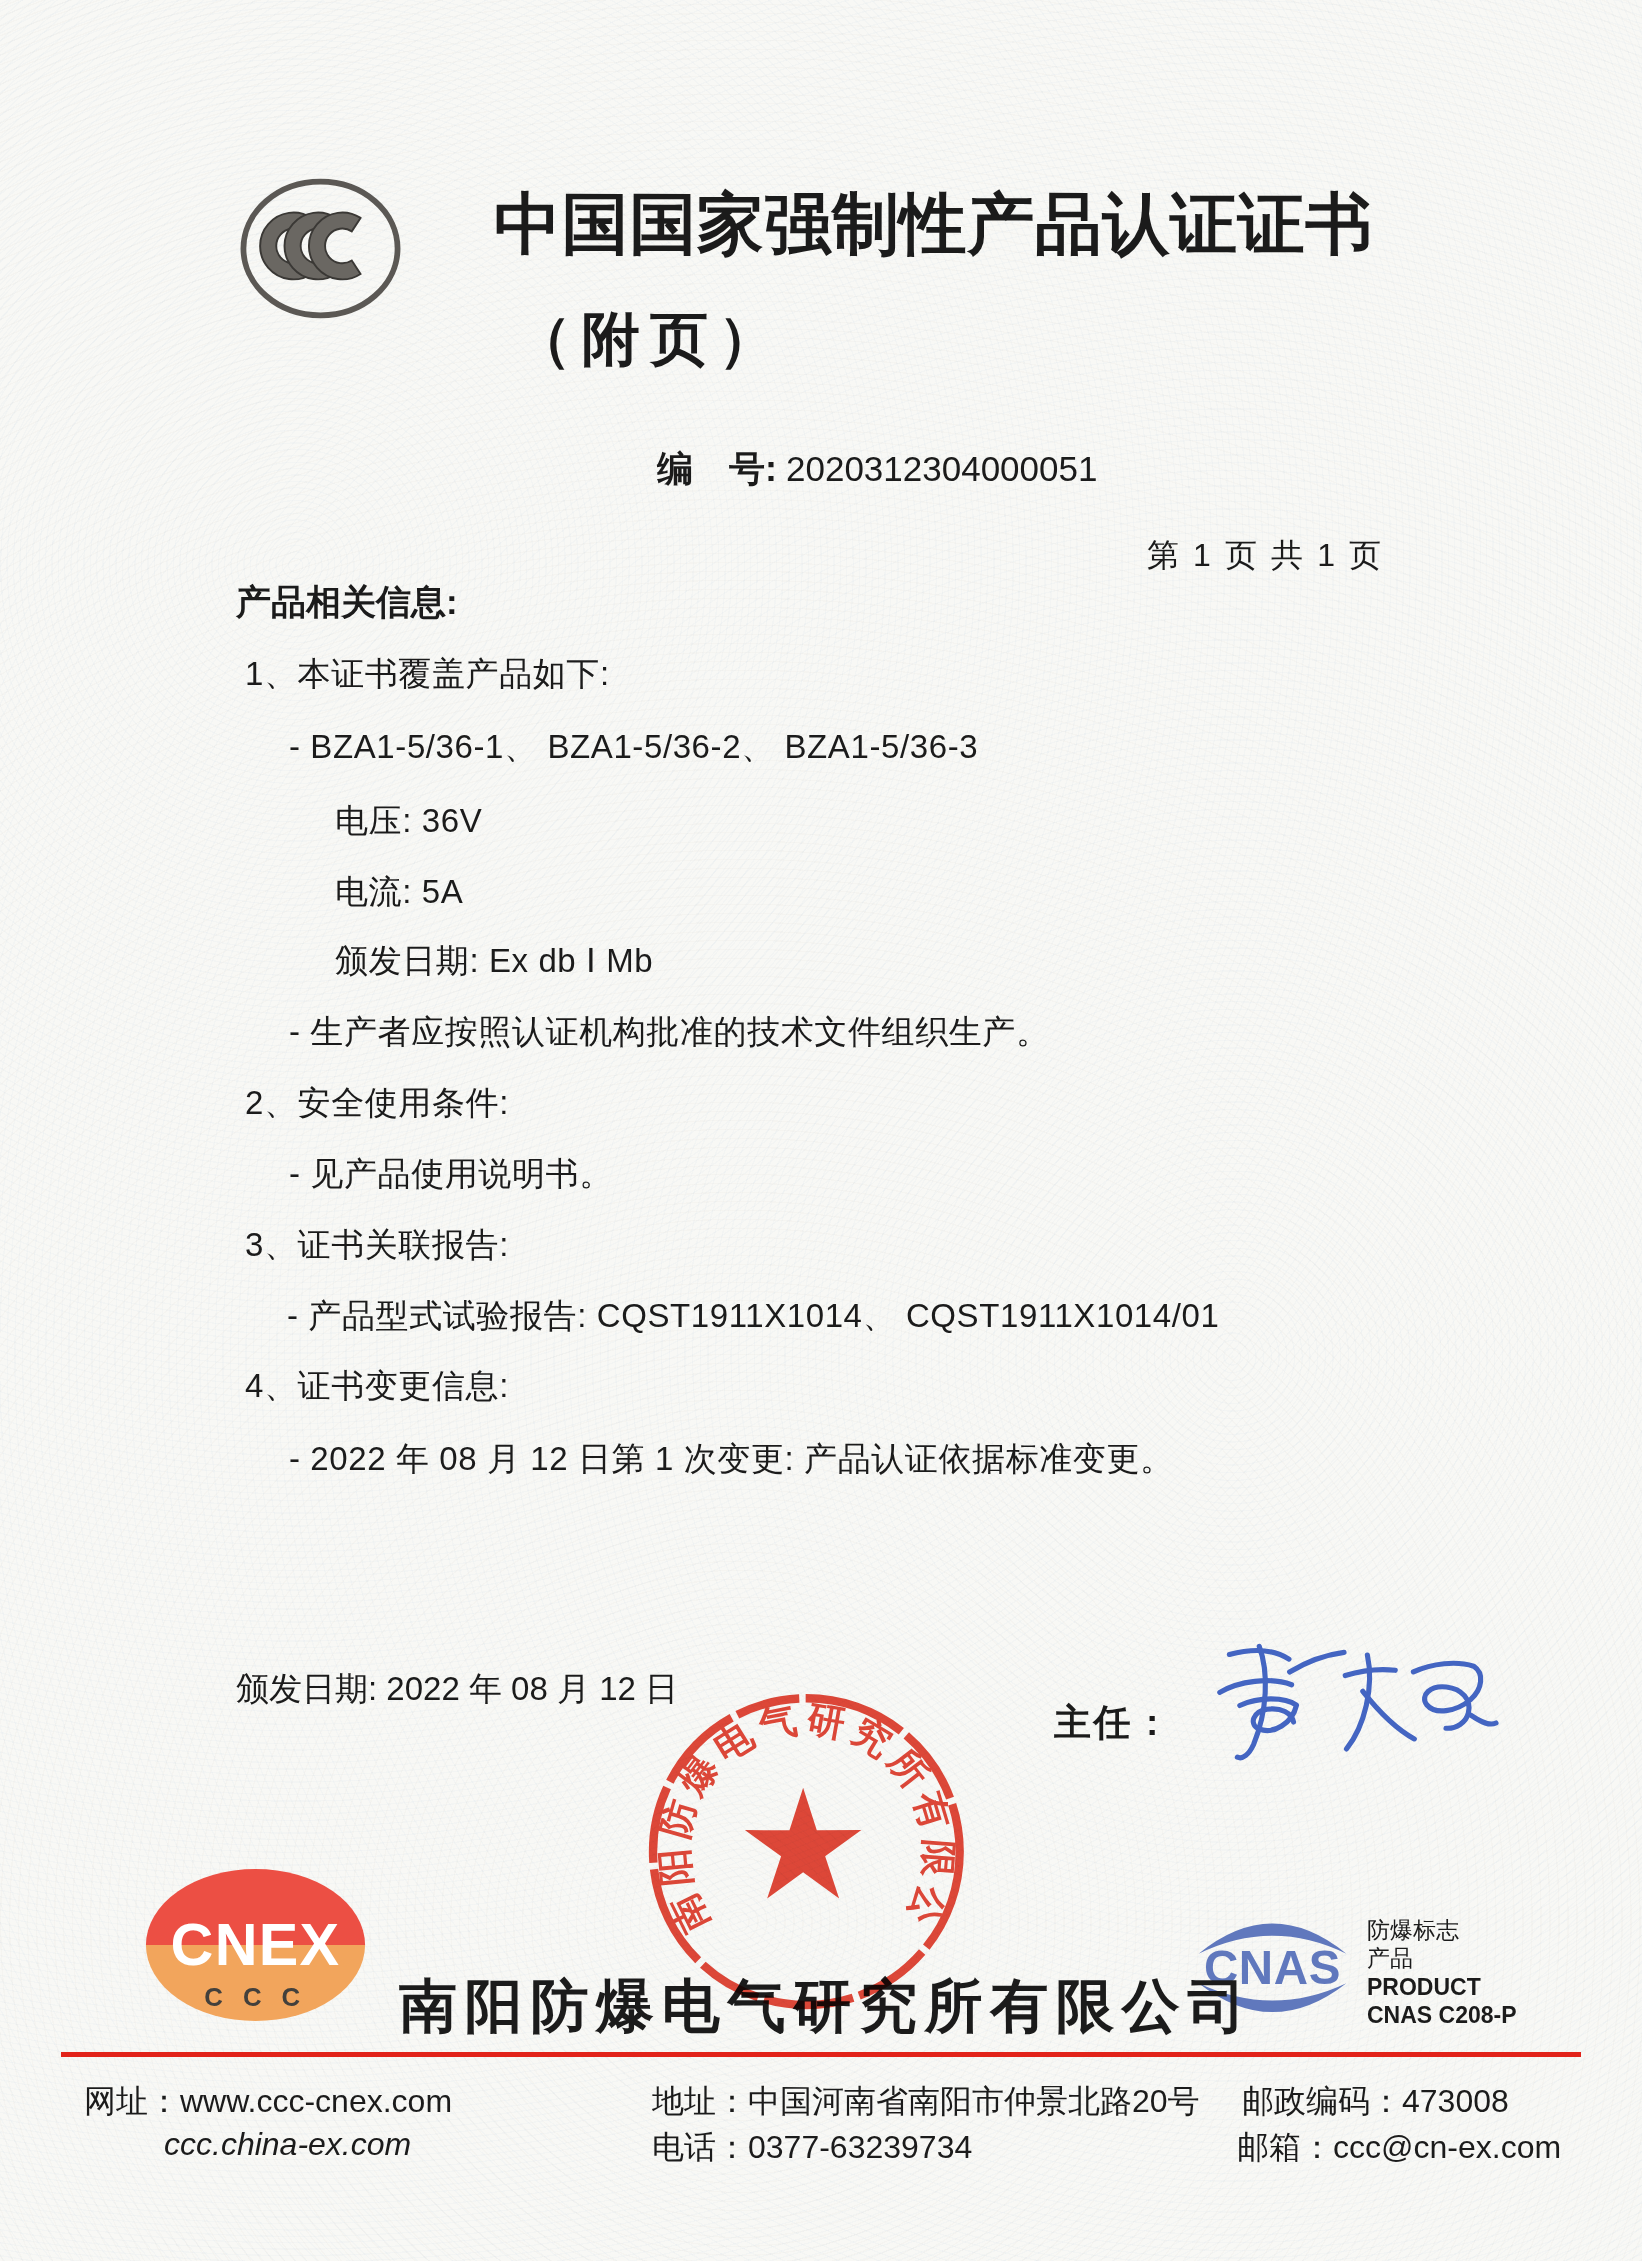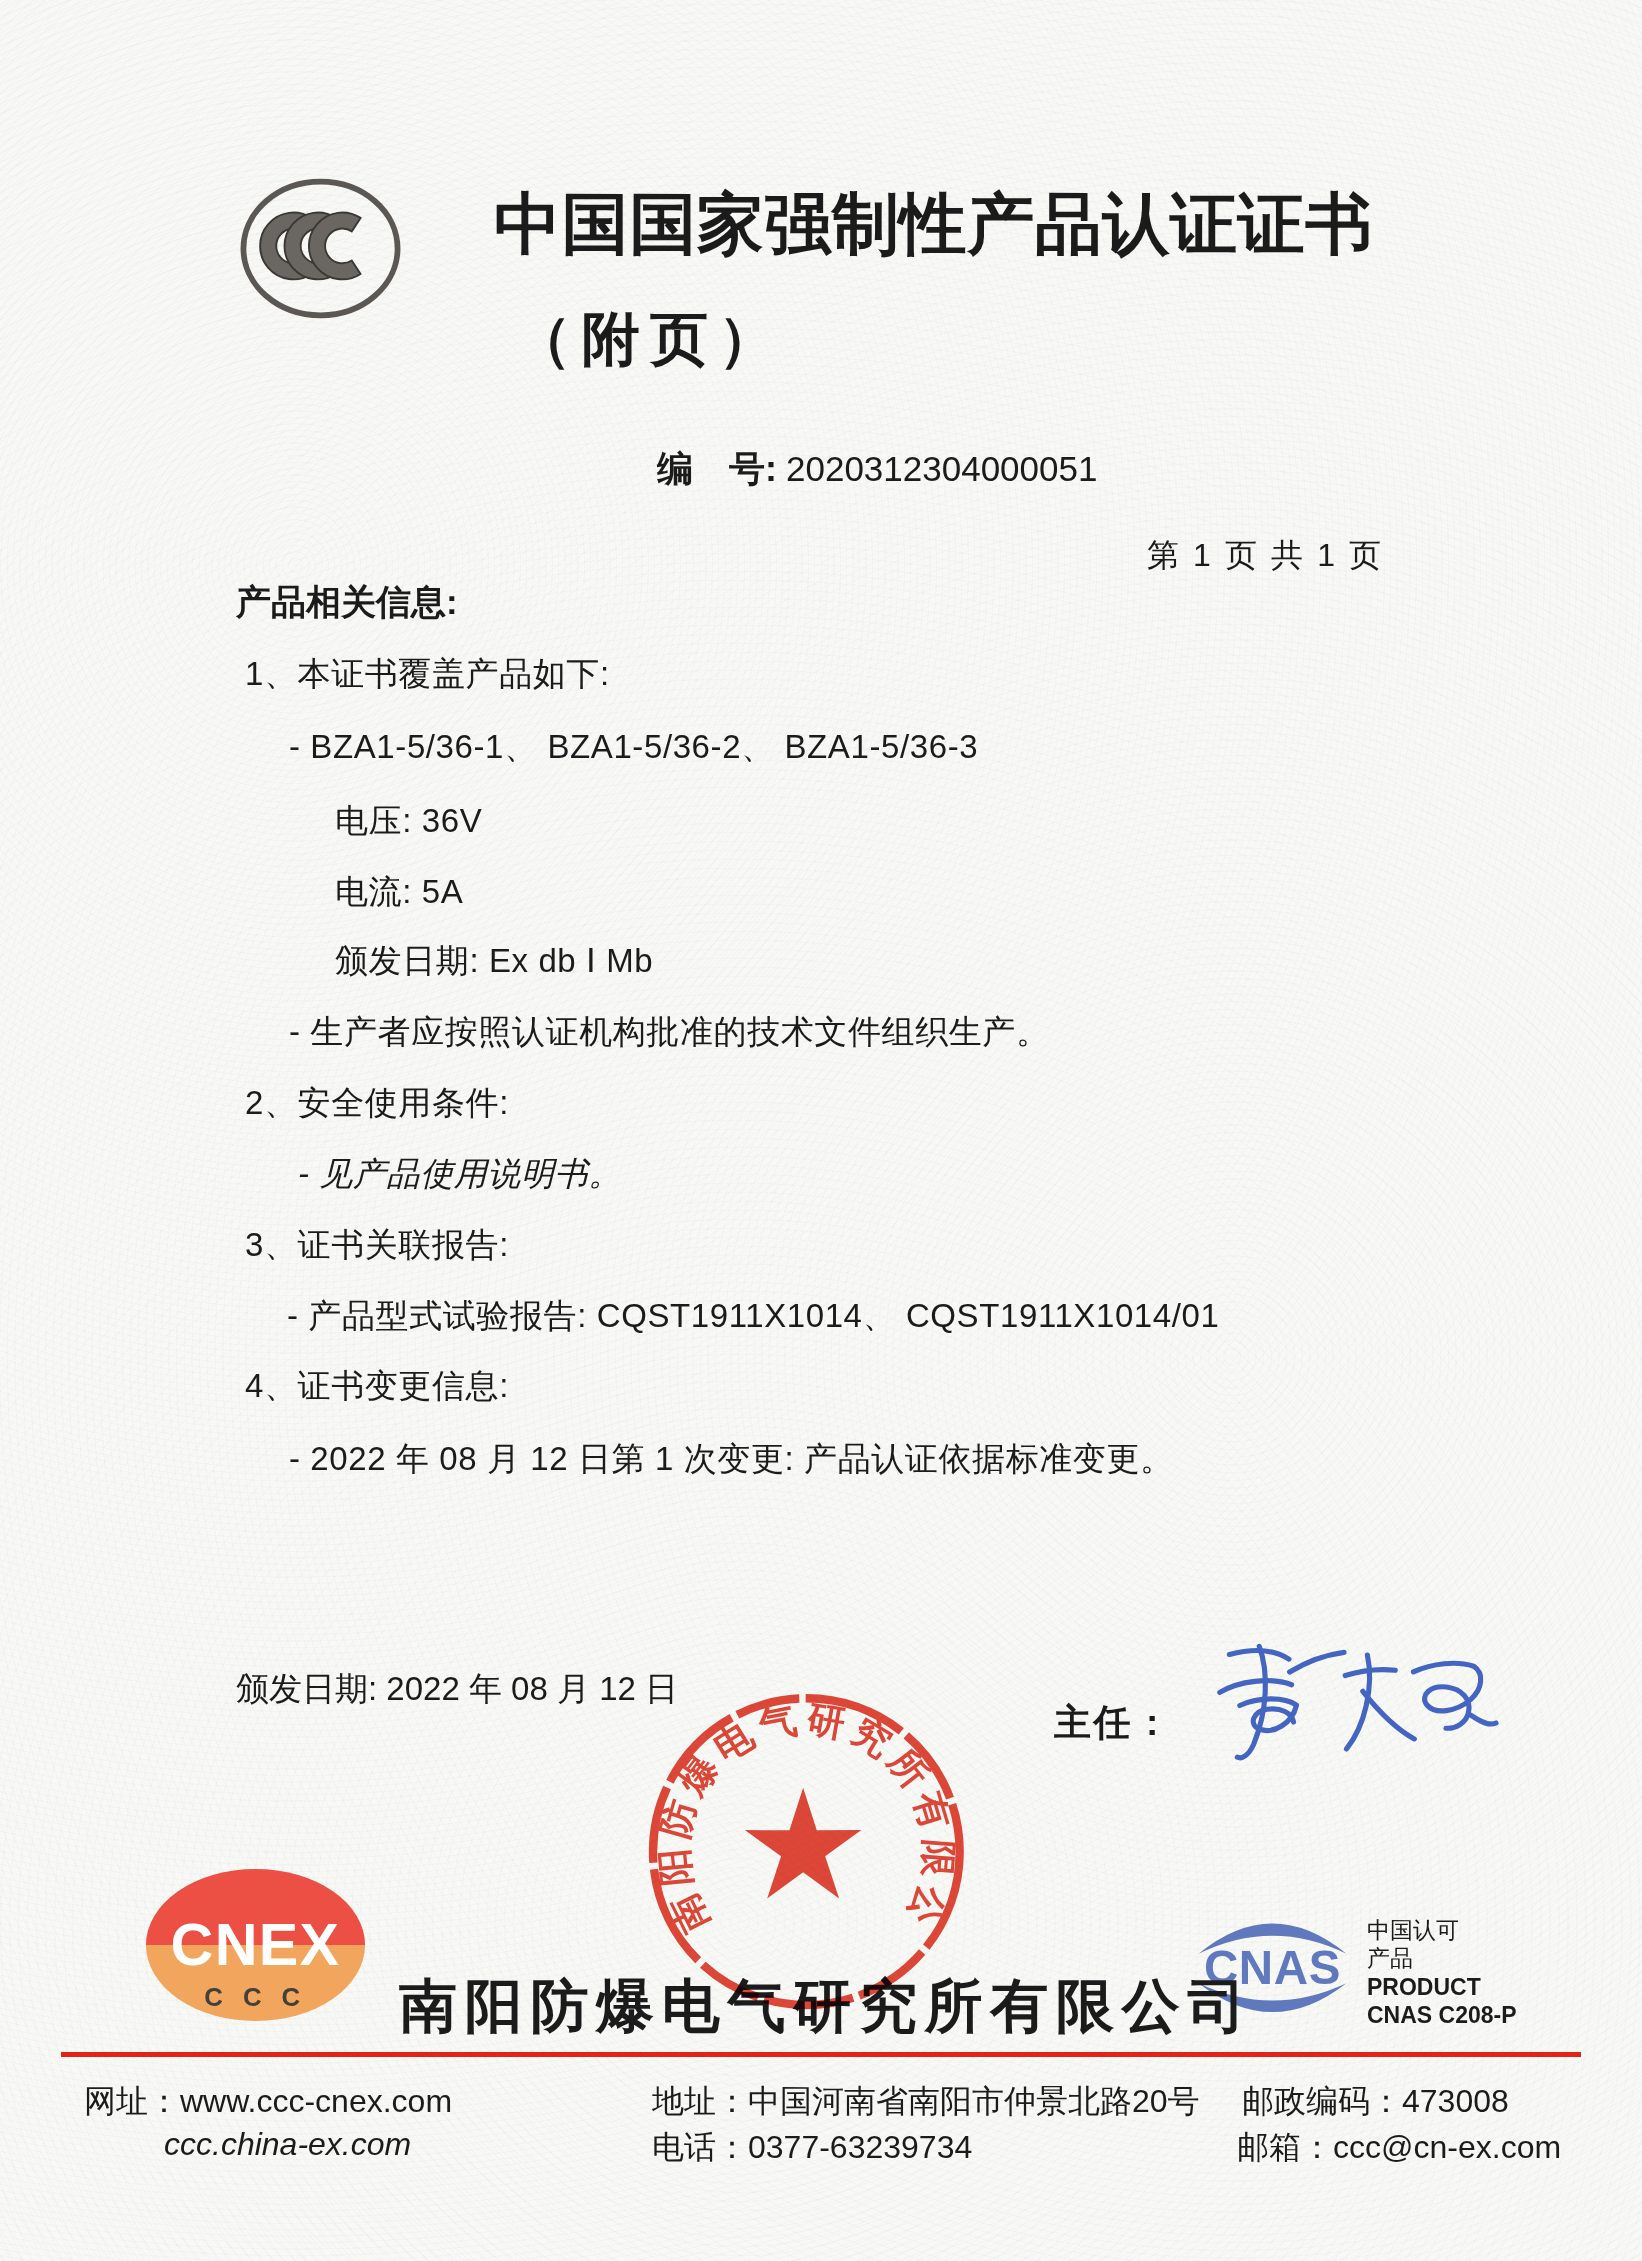--- a/index.html
+++ b/index.html
@@ -72,21 +72,21 @@
 
   <div class="abs section-heading" style="left:236px;top:579px;">产品相关信息:</div>
 
   <div class="abs line" style="left:245px;top:652px;">1、本证书覆盖产品如下:</div>
   <div class="abs line" style="left:289px;top:725px;">- BZA1-5/36-1、 BZA1-5/36-2、 BZA1-5/36-3</div>
   <div class="abs line" style="left:335px;top:799px;">电压: 36V</div>
   <div class="abs line" style="left:335px;top:870px;">电流: 5A</div>
   <div class="abs line" style="left:335px;top:939px;">颁发日期: Ex db Ⅰ Mb</div>
   <div class="abs line" style="left:289px;top:1010px;">- 生产者应按照认证机构批准的技术文件组织生产。</div>
   <div class="abs line" style="left:245px;top:1081px;">2、安全使用条件:</div>
-  <div class="abs line" style="left:298px;top:1152px;font-style:italic;">- 见产品使用说明书。</div>
+  <div class="abs line" style="left:289px;top:1152px;">- 见产品使用说明书。</div>
   <div class="abs line" style="left:245px;top:1223px;">3、证书关联报告:</div>
   <div class="abs line" style="left:287px;top:1294px;">- 产品型式试验报告: CQST1911X1014、 CQST1911X1014/01</div>
   <div class="abs line" style="left:245px;top:1364px;">4、证书变更信息:</div>
   <div class="abs line" style="left:289px;top:1437px;">- 2022 年 08 月 12 日第 1 次变更: 产品认证依据标准变更。</div>
 
   <div class="abs issue-date" style="left:236px;top:1667px;">颁发日期: 2022 年 08 月 12 日</div>
   <div class="abs director-label" style="left:1054px;top:1698px;">主任 :</div>
 
   <svg class="abs signature-svg" style="left:1195px;top:1630px;" width="309" height="155" viewBox="0 0 480 240" fill="none" stroke="var(--signature_blue,#3156bd)" stroke-width="8" stroke-linecap="round" stroke-linejoin="round" opacity="0.9">
     <path d="M58,28 C96,20 128,24 150,40"></path>
@@ -121,21 +121,21 @@
 
   <div class="abs company-name" style="left:399px;top:1968px;">南阳防爆电气研究所有限公司</div>
 
   <svg class="abs" style="left:1189px;top:1902px;" width="167" height="129" viewBox="0 0 260 200">
     <path d="M15,80 Q130,-14 245,80 Q130,24 15,80 Z" fill="var(--cnas_blue,#6078bd)"></path>
     <path d="M15,126 Q130,216 245,126 Q130,180 15,126 Z" fill="var(--cnas_blue,#6078bd)"></path>
     <text x="130" y="128" text-anchor="middle" font-family="Liberation Sans, sans-serif" font-size="74" font-weight="700" fill="var(--cnas_blue,#6078bd)" letter-spacing="1">CNAS</text>
   </svg>
 
   <div class="abs cnas-side" style="left:1367px;top:1917px;">
-    <div class="cn">中国认可</div>
+    <div class="cn">防爆标志</div>
     <div class="cn">产品</div>
     <div class="en">PRODUCT</div>
     <div class="en">CNAS C208-P</div>
   </div>
 
   <div class="abs red-rule" style="left:61px;top:2052px;width:1520px;height:5.2px;"></div>
 
   <div class="abs fline" style="left:84px;top:2080px;">网址：www.ccc-cnex.com</div>
   <div class="abs fline" style="left:164px;top:2126px;font-style:italic;">ccc.china-ex.com</div>
   <div class="abs fline" style="left:652px;top:2080px;">地址：中国河南省南阳市仲景北路20号</div>

